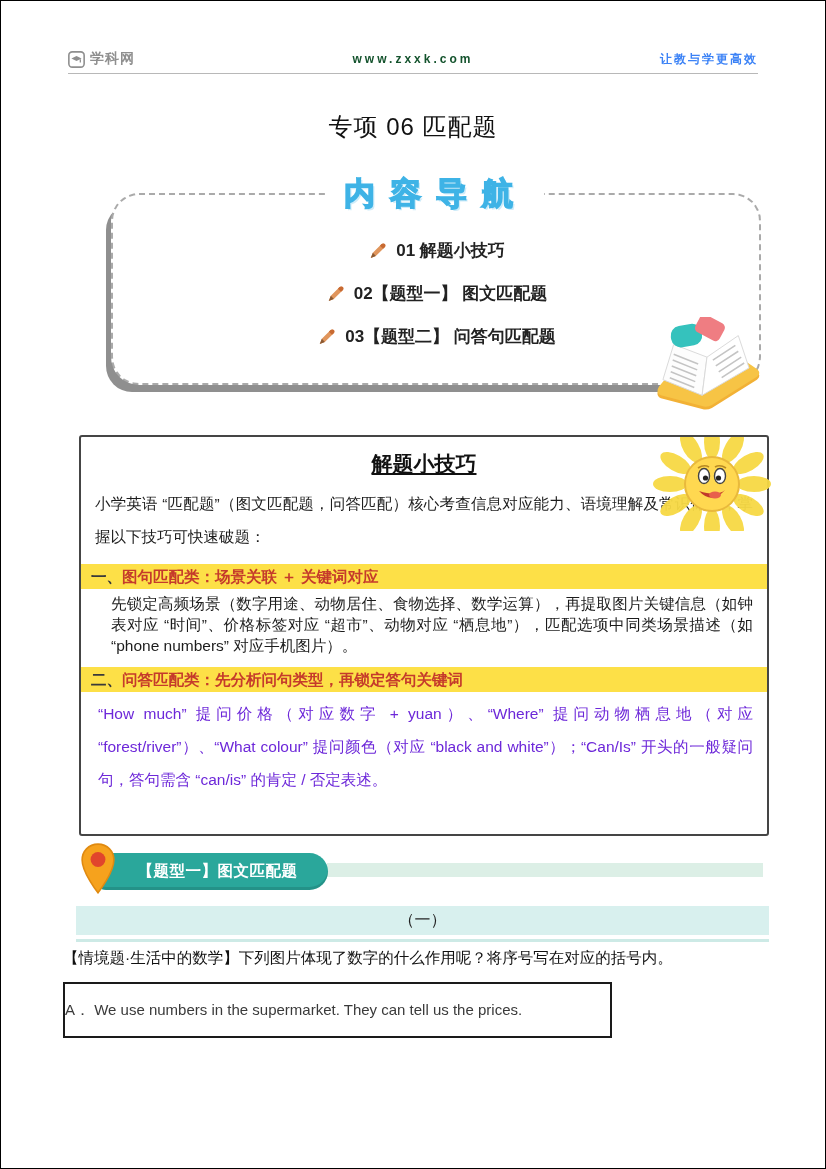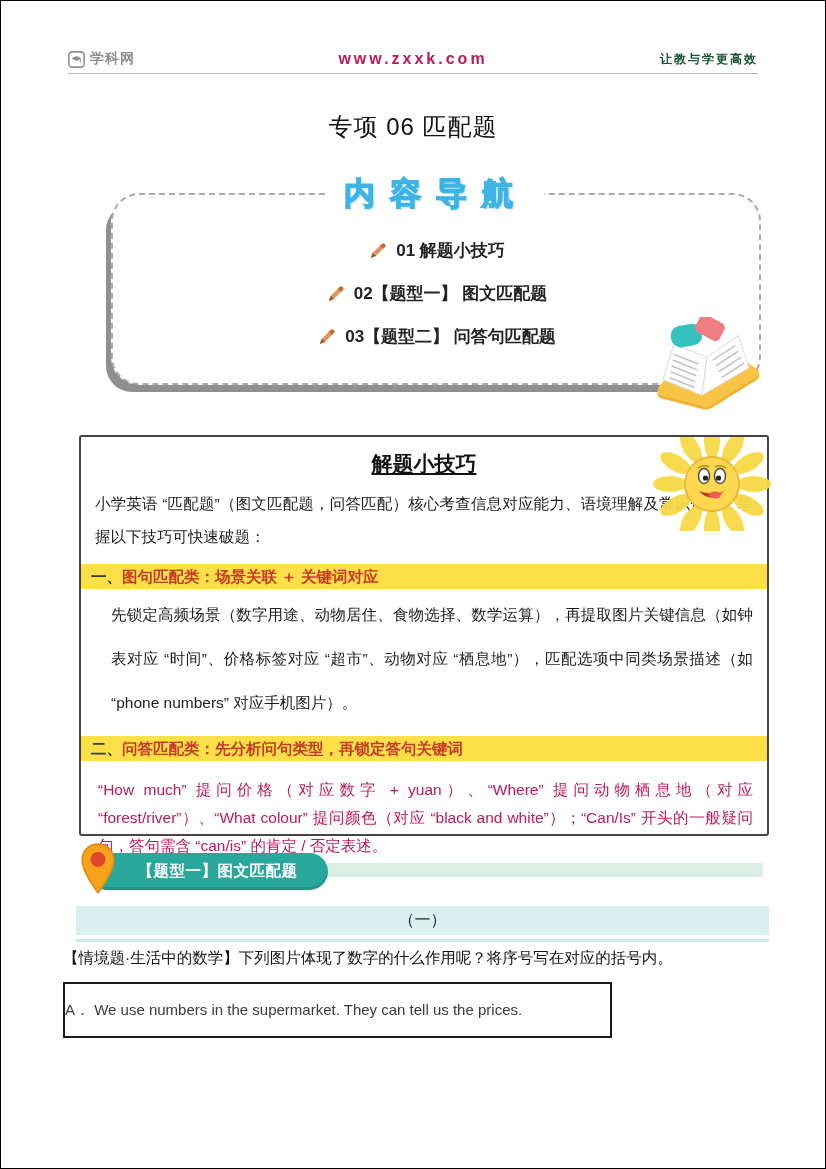--- a/index.html
+++ b/index.html
@@ -12,23 +12,23 @@
 
   
   .header {
     position:absolute; left:67px; right:67px; top:44px; height:29px;
     border-bottom:1px solid #b8b8b8;
     display:flex; align-items:center;
   }
   .logo { display:flex; align-items:center; gap:5px; color:#8f8f8f; font-weight:bold; font-size:14px; letter-spacing:1px; }
   .header-url {
     position:absolute; left:50%; transform:translateX(-50%);
-    color:#be185d; font-size:16px; font-weight:bold; letter-spacing:3px;
-  }
-  .header-slogan { margin-left:auto; color:#14532d; font-size:12px; font-weight:bold; letter-spacing:2px;text-align:right; }
+    color:#14532d; font-size:12px; font-weight:bold; letter-spacing:3px;
+  }
+  .header-slogan { margin-left:auto; color:#3b82f6; font-size:12px; font-weight:bold; letter-spacing:2px;text-align:right; }
 
   
   .doc-title {
     position:absolute; top:110px; left:0; right:0; text-align:center;
     font-size:24px; font-weight:normal; color:#111; letter-spacing:1px;
   }
 
   
   .nav-card {
     position:absolute; left:110px; top:192px; width:650px; height:192px;
@@ -59,22 +59,22 @@
   .sun-icon { position:absolute; top:0px; right:-6px; width:122px; height:94px; z-index:3; }
   .tips-intro {
     margin:9px 14px 0 14px; font-size:15.5px; line-height:33px;
     text-align:justify; color:#1c1c1c;
   }
   .tips-heading {
     margin-top:11px; background:#fde047; padding:2px 10px;
     font-size:15.5px; font-weight:bold; color:#c53b2b; line-height:21px;
   }
   .tips-heading .prefix { color:#3a3a3a; }
-  .tips-body-1 { margin:4px 14px 0 30px; font-size:15.5px; line-height:44px; text-align:justify; color:#1c1c1c; }
-  .tips-body-2 { margin:15px 14px 0 17px; font-size:15.5px; line-height:28px; text-align:justify; color:#be185d; }
+  .tips-body-1 { margin:4px 14px 0 30px; font-size:15.5px; line-height:21px; text-align:justify; color:#1c1c1c; }
+  .tips-body-2 { margin:5px 14px 0 17px; font-size:15.5px; line-height:33px; text-align:justify; color:#6d28d9; }
 
   
   .pin-icon { position:absolute; left:79px; top:842px; width:36px; height:51px; z-index:5; }
   .type-badge {
     position:absolute; left:94px; top:852px; width:233px; height:37px;
     background:#2aa79b; border-radius:12px 20px 20px 12px;
     display:flex; align-items:center; justify-content:center;
     color:#fff; font-size:15.5px; font-weight:bold; letter-spacing:0.5px;
     box-shadow:inset 0 -3px 0 rgba(0,0,0,0.12);
     padding-left:12px; z-index:2;

